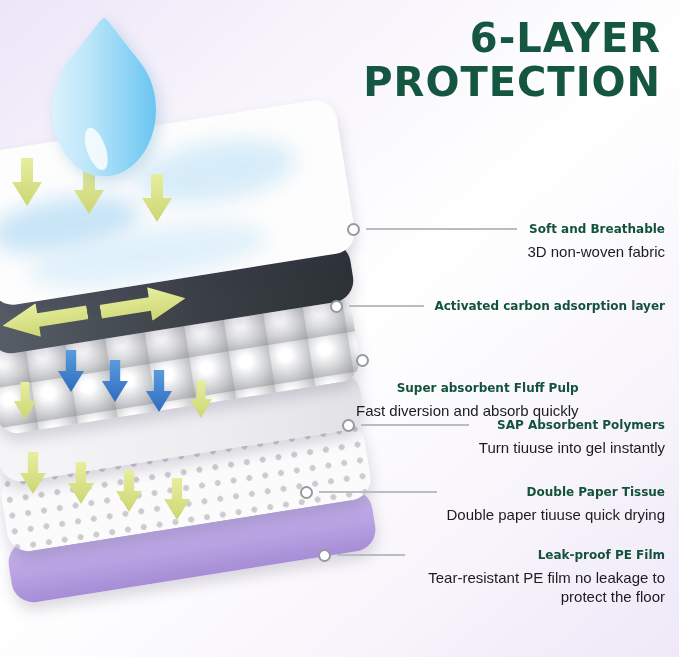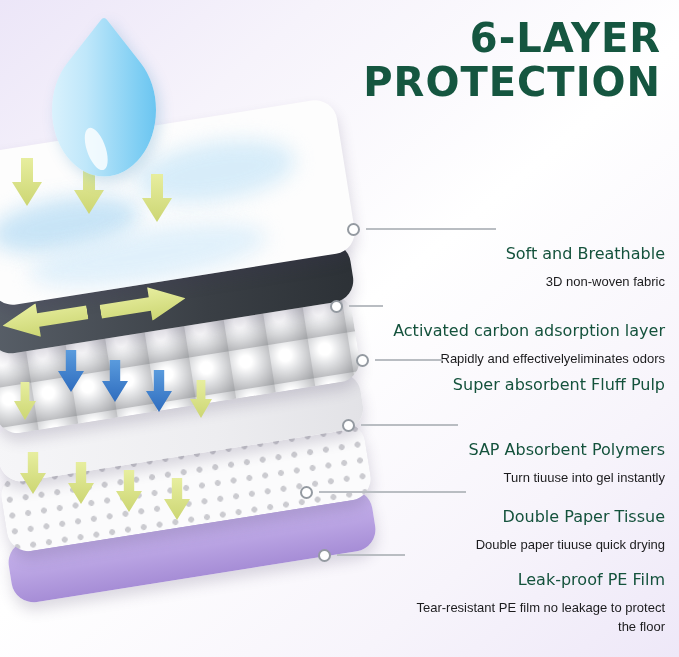--- a/index.html
+++ b/index.html
@@ -74,25 +74,24 @@
   .dot {
     flex:none; width:9px; height:9px; margin-top:4px;
     border:2px solid #949aa1; border-radius:50%; background:#ffffff;
   }
   .leader {
     flex:1 1 auto; height:2px; margin:9px 10px 0 6px; background:#b9bdc2;
   }
   .callout-text { flex:none; text-align:right; }
   .callout-text.w2 { max-width:250px; }
   .callout-title {
-    color:#14523c; font-size:16px; font-weight:400; line-height:21px;
+    color:#14523c; font-size:12px; font-weight:700; line-height:21px;
     font-family:"DejaVu Sans", sans-serif;
-    margin-top:24px;
   }
-  .callout-desc { color:#1c1c1e; font-size:13px; line-height:19px; margin-top:8px; }
+  .callout-desc { color:#1c1c1e; font-size:15px; line-height:19px; margin-top:2px; }
 </style>
 </head>
 <body>
 
 <div class="page">
 
   <div class="main-title">
     <div>6-LAYER</div>
     <div>PROTECTION</div>
   </div>
@@ -141,29 +140,29 @@
       <div class="callout-title">Soft and Breathable</div>
       <div class="callout-desc">3D non-woven fabric</div>
     </div>
   </div>
 
   <div class="callout" style="top:296px; left:330px;">
     <span class="dot"></span>
     <span class="leader"></span>
     <div class="callout-text">
       <div class="callout-title">Activated carbon adsorption layer</div>
-      <div class="callout-desc">Rapidly and effectivelyeliminates odors</div>
     </div>
   </div>
 
-  <div class="callout" style="top:350px; left:356px;">
+  <div class="callout" style="top:350px; left:356px;flex-direction:column;">
     <span class="dot"></span>
     <span class="leader"></span>
     <div class="callout-text">
       <div class="callout-title">Super absorbent Fluff Pulp</div>
+      <div class="callout-desc">Fast diversion and absorb quickly</div>
     </div>
   </div>
 
   <div class="callout" style="top:415px; left:342px;justify-content:space-between;">
     <span class="dot"></span>
     <span class="leader"></span>
     <div class="callout-text">
       <div class="callout-title">SAP Absorbent Polymers</div>
       <div class="callout-desc">Turn tiuuse into gel instantly</div>
     </div>

